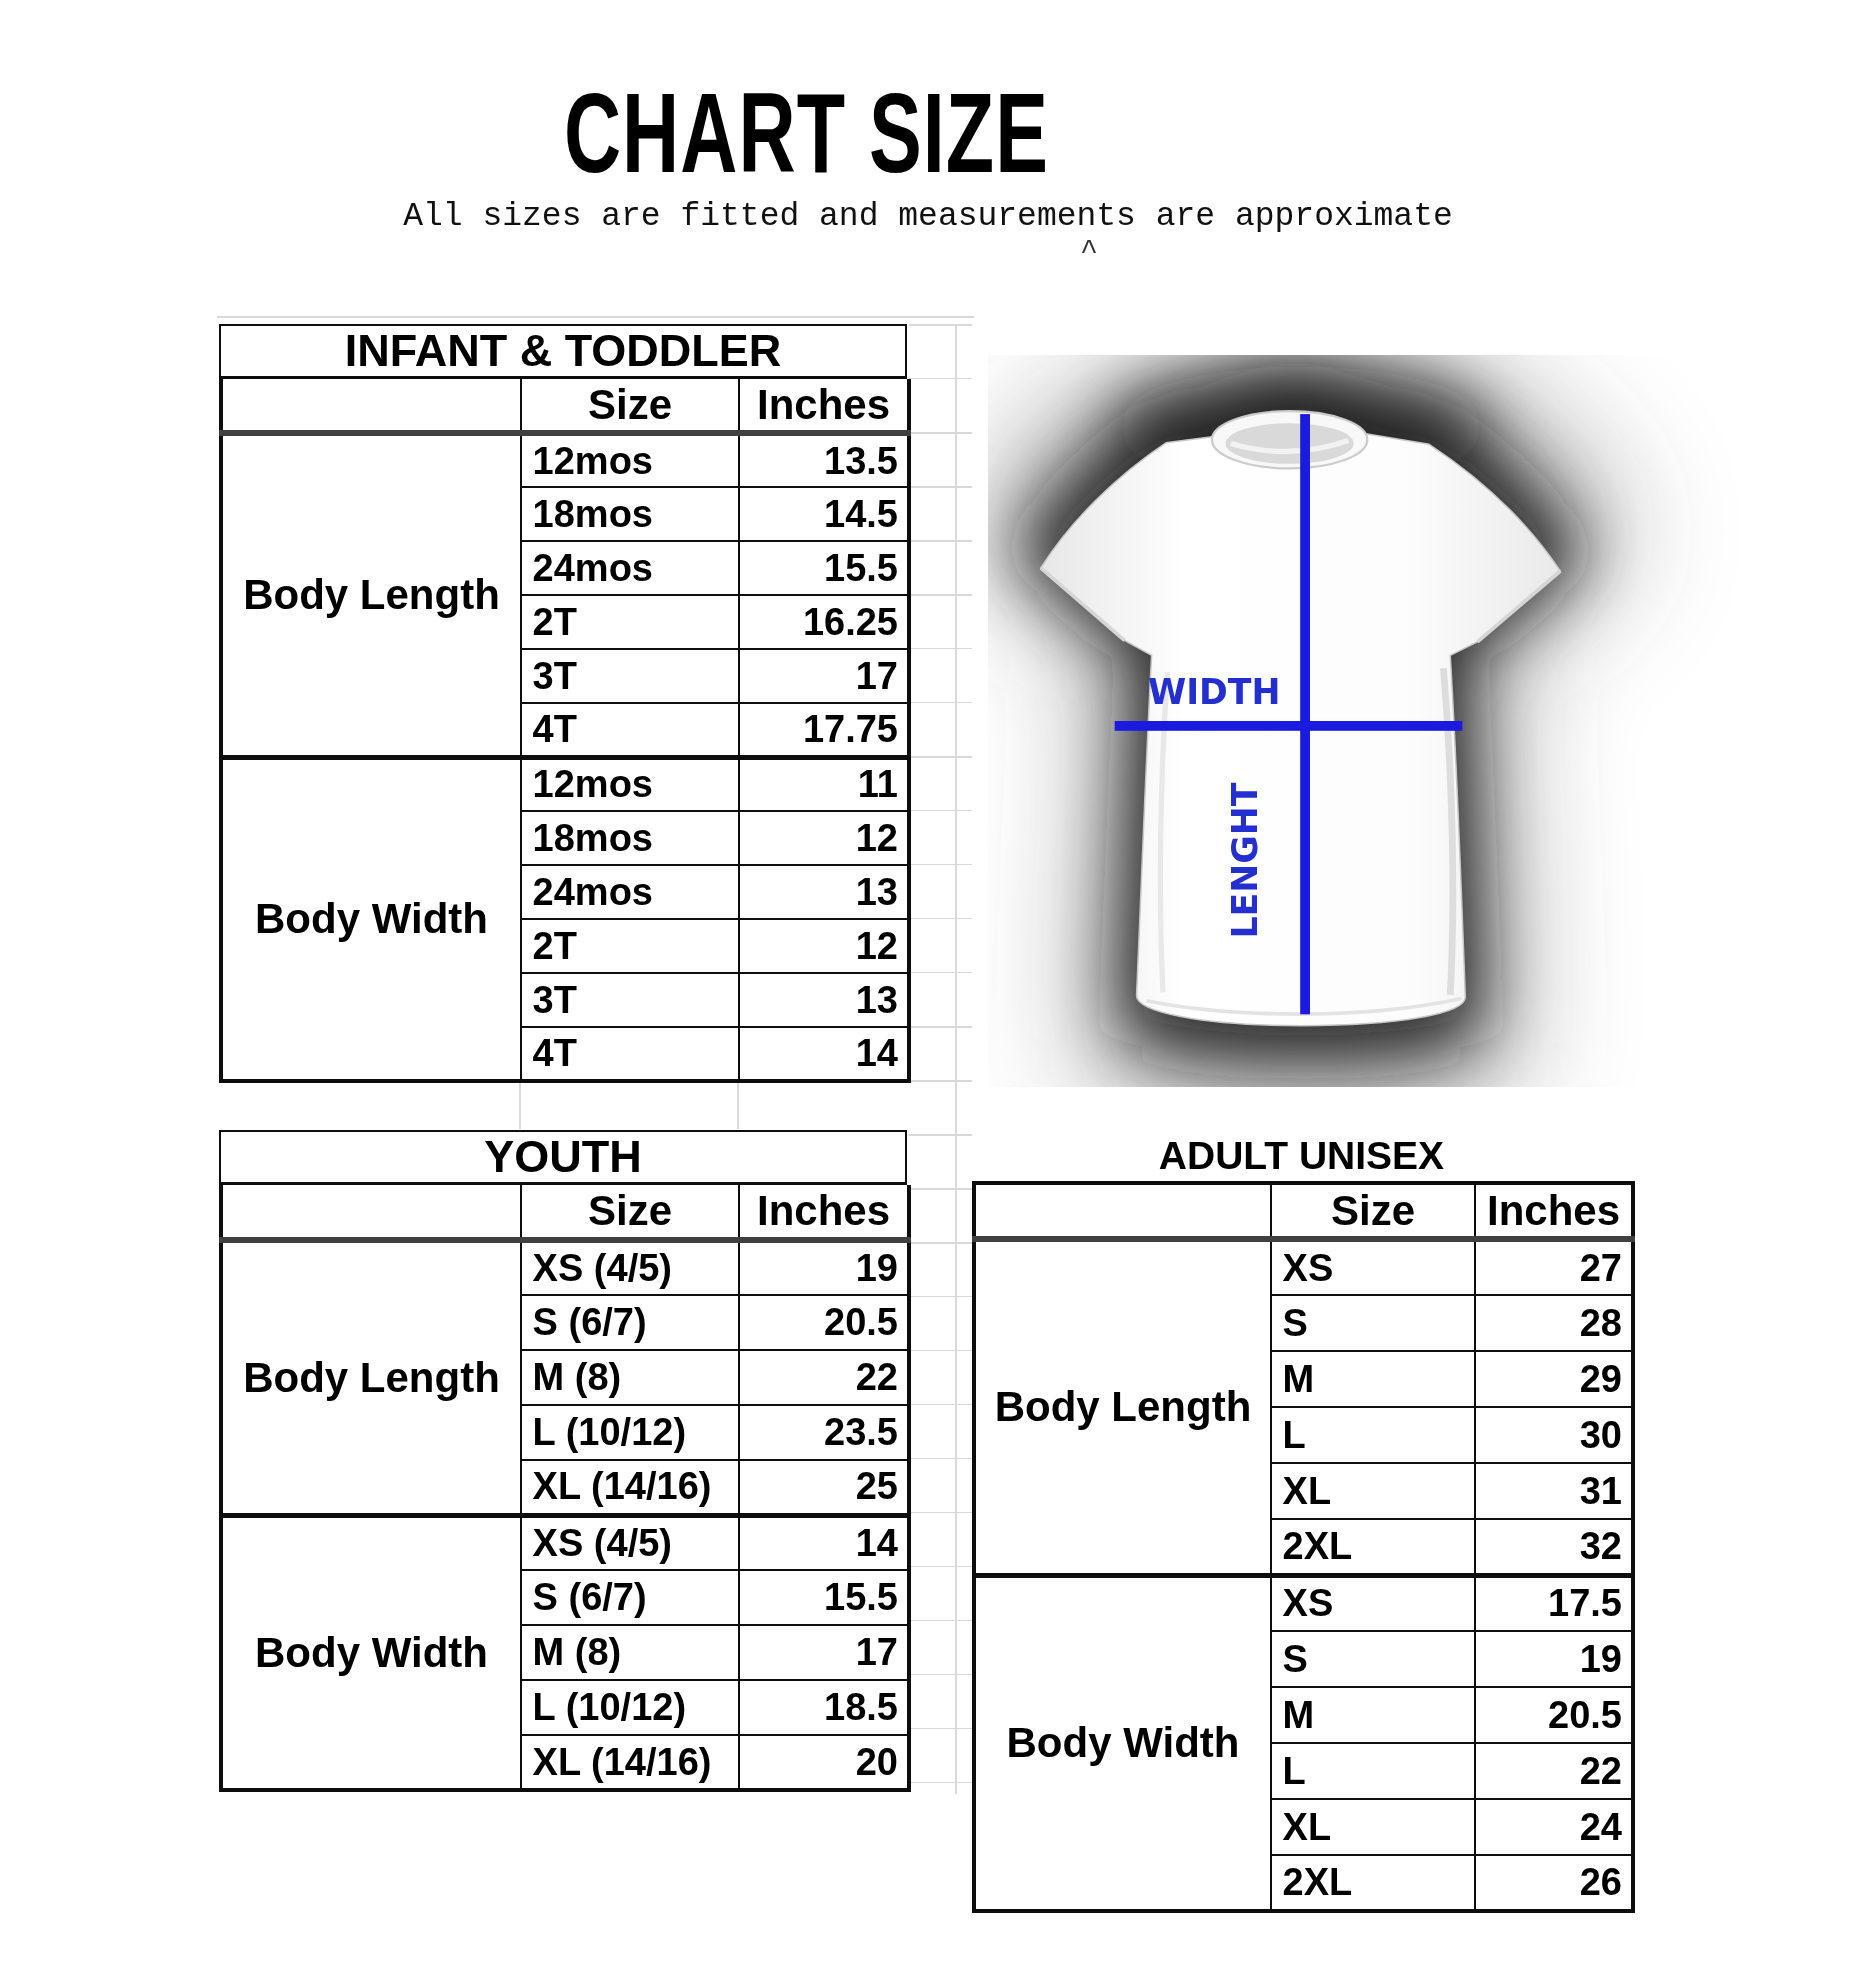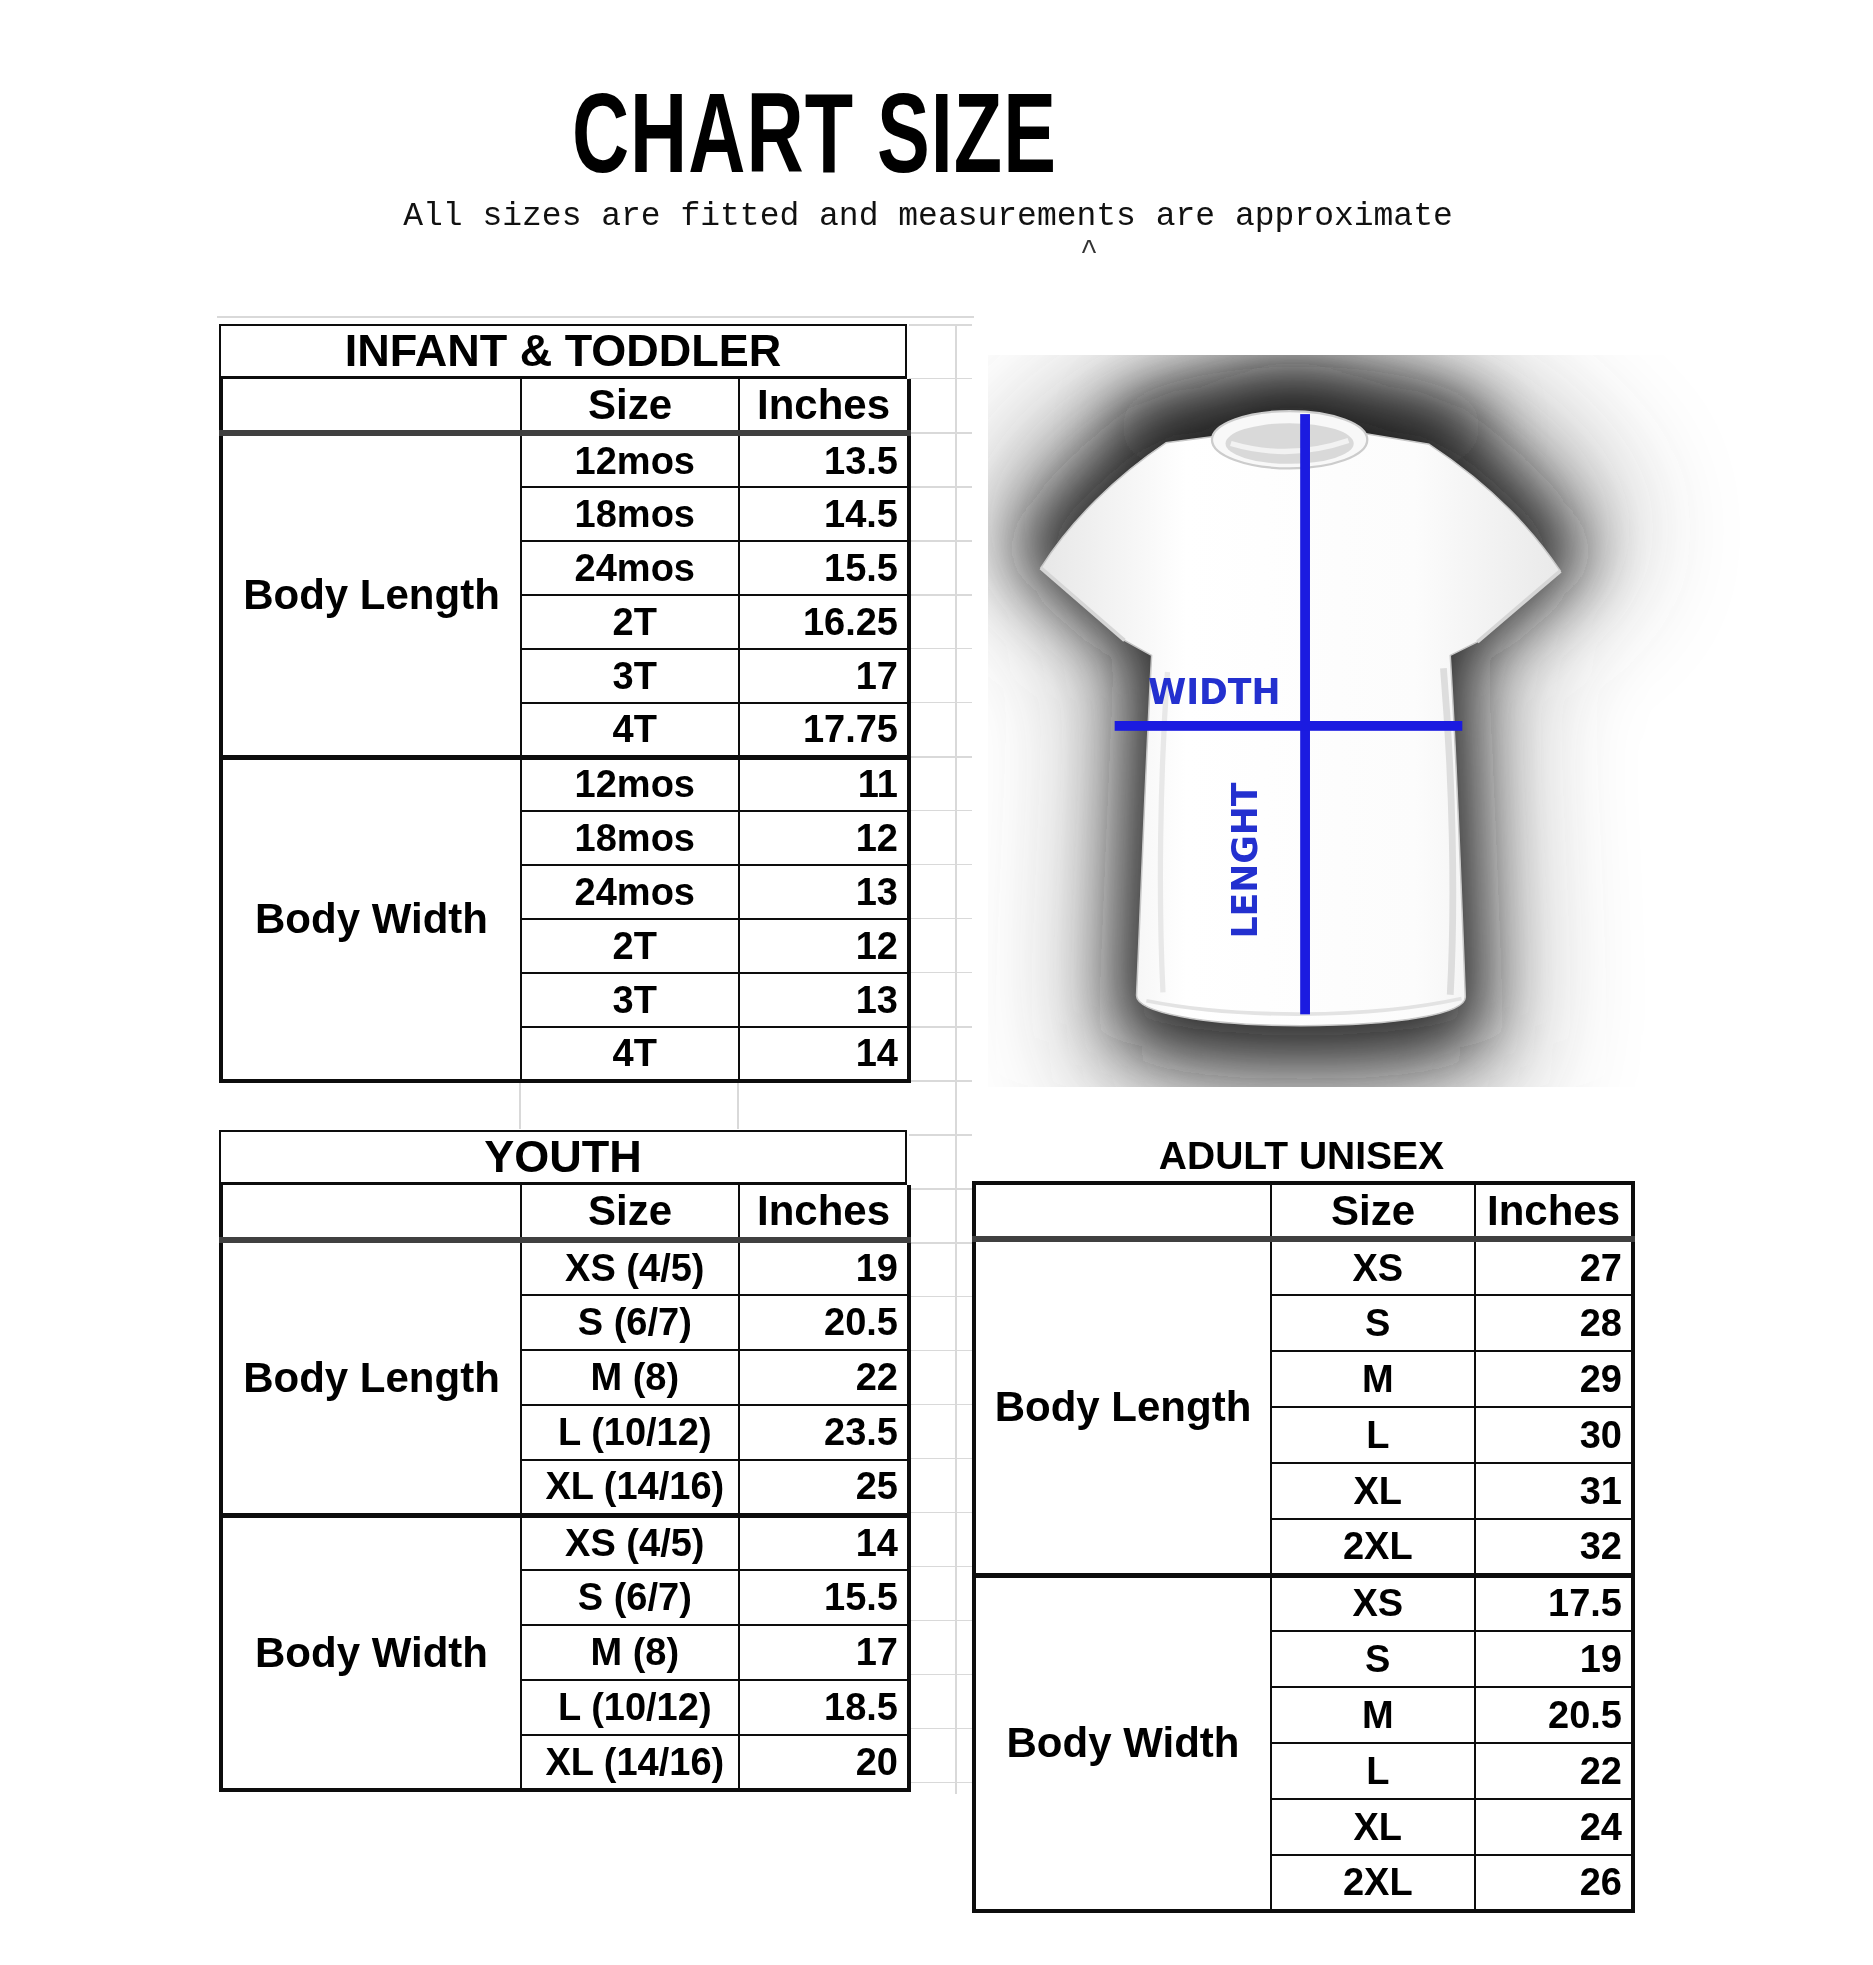--- a/index.html
+++ b/index.html
@@ -1,19 +1,19 @@
 <!DOCTYPE html>
 <html style="font-size:12px"><head>
 <meta charset="utf-8">
 <style>
   html,body{margin:0;padding:0;background:#ffffff;}
   #canvas{position:relative;width:1873px;height:1965px;background:#ffffff;overflow:hidden;
           font-family:"Liberation Sans", sans-serif;color:#000;}
   
-  .title-row{position:absolute;left:8px;top:74px;width:1613px;text-align:center;}
+  .title-row{position:absolute;left:0;top:74px;width:1613px;text-align:center;}
   .page-title{display:inline-block;font-weight:700;font-size:113px;line-height:1.05;
               letter-spacing:1.5px;transform:scaleX(.70);transform-origin:50% 50%;}
   .subtitle1{position:absolute;left:0;top:198px;width:1856px;text-align:center;
              font-family:"Liberation Mono", monospace;font-size:33px;color:#111;}
   .subtitle2{position:absolute;left:519px;top:247px;
              font-family:"Liberation Mono", monospace;font-size:35px;color:#111;}
   .stray{position:absolute;left:1080px;top:234px;font-family:"Liberation Mono", monospace;
          font-size:30px;color:#333;}
   
   .ghline,.gvline{position:absolute;background:#d9d9d9;}
@@ -25,21 +25,21 @@
        text-align:center;font-size:45px;font-weight:700;background:#fff;}
   .ttl-plain{position:absolute;height:48px;line-height:48px;text-align:center;
              font-size:39px;font-weight:700;}
   table.grid{border-collapse:collapse;table-layout:fixed;background:#fff;
              border:4.5px solid #0d0d0d;border-top:none;font-weight:700;}
   table.grid.topline{border-top:4.5px solid #0d0d0d;}
   table.grid td{border:2.3px solid #0d0d0d;overflow:hidden;white-space:nowrap;}
   tr.hdr td{border-top:none;border-bottom:6px solid #404040;font-size:42px;text-align:center;height:48px;}
   tr.gsep td{border-top:5.3px solid #0d0d0d;}
   td.lblcell{text-align:center;font-size:42px;}
-  td.scell{text-align:center;font-size:38px;padding-left:10.6px;}
+  td.scell{text-align:left;font-size:38px;padding-left:10.6px;}
   td.ncell{text-align:right;font-size:38px;padding-right:9px;}
   .rows71 tr{height:54px;} .rows73 tr{height:55px;} .rows74 tr{height:56px;}
   
   .shirtbox{position:absolute;left:988px;top:355px;width:837px;height:732px;}
   .shirtbox svg{width:100%;height:100%;display:block;}
   svg text.bluelabel{font-family:"DejaVu Sans", cursive;font-weight:700;}
 </style>
 </head>
 <body>
 

